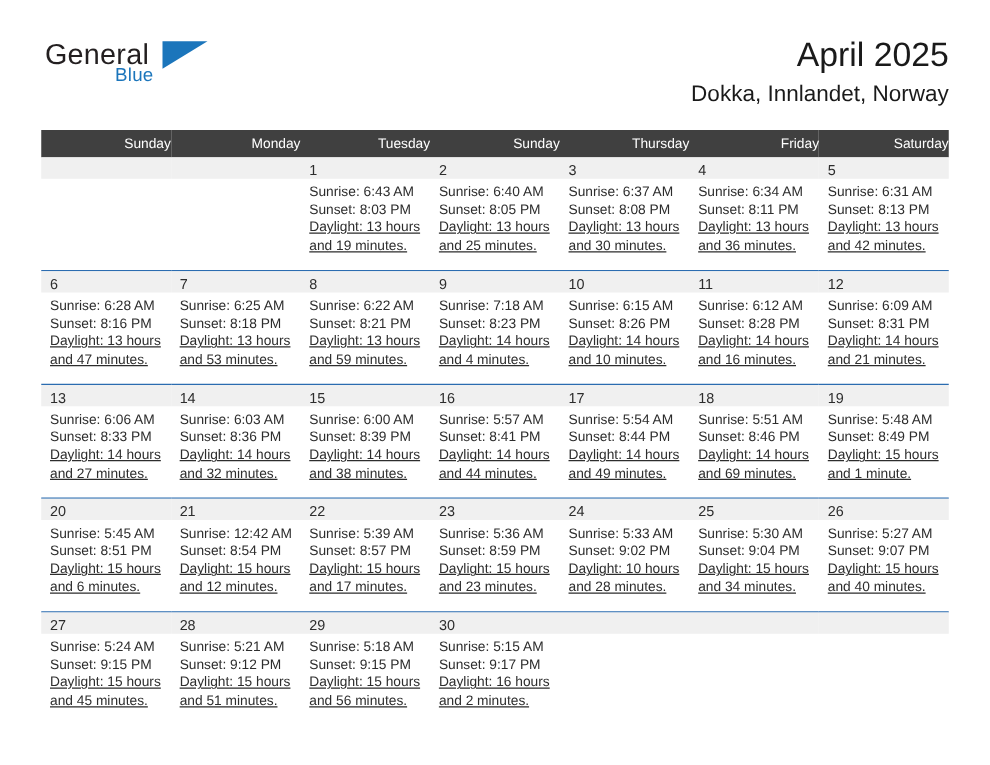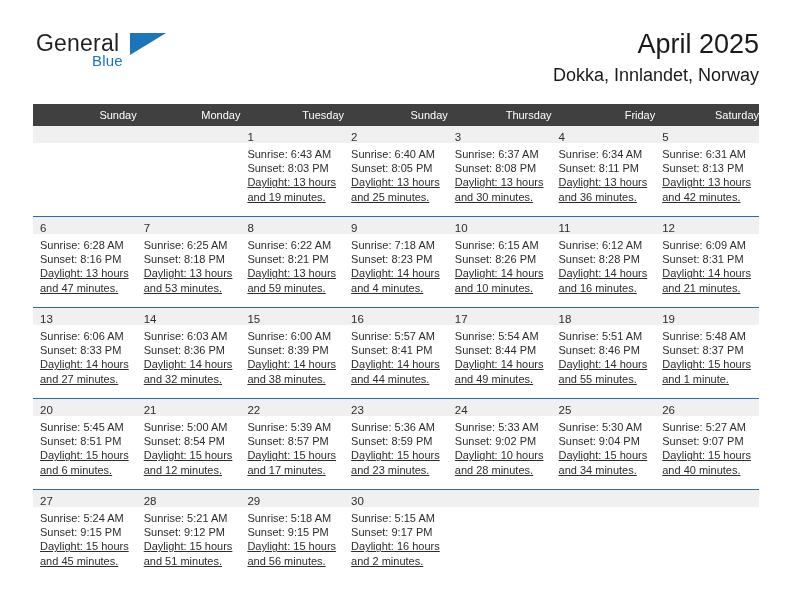--- a/index.html
+++ b/index.html
@@ -365,51 +365,51 @@
                 <div class="daylight">Daylight: 14 hours and 49 minutes.</div>
               </div>
             </div>
           </td>
           <td>
             <div class="cell-inner">
               <div class="date-band"><span class="date-num">18</span></div>
               <div class="details">
                 <div>Sunrise: 5:51 AM</div>
                 <div>Sunset: 8:46 PM</div>
-                <div class="daylight">Daylight: 14 hours and 55 minutes.</div>
+                <div class="daylight">Daylight: 14 hours and 69 minutes.</div>
               </div>
             </div>
           </td>
           <td>
             <div class="cell-inner">
               <div class="date-band"><span class="date-num">19</span></div>
               <div class="details">
                 <div>Sunrise: 5:48 AM</div>
-                <div>Sunset: 8:37 PM</div>
+                <div>Sunset: 8:49 PM</div>
                 <div class="daylight">Daylight: 15 hours and 1 minute.</div>
               </div>
             </div>
           </td>
         </tr>
         <tr>
           <td>
             <div class="cell-inner">
               <div class="date-band"><span class="date-num">20</span></div>
               <div class="details">
                 <div>Sunrise: 5:45 AM</div>
                 <div>Sunset: 8:51 PM</div>
                 <div class="daylight">Daylight: 15 hours and 6 minutes.</div>
               </div>
             </div>
           </td>
           <td>
             <div class="cell-inner">
               <div class="date-band"><span class="date-num">21</span></div>
               <div class="details">
-                <div>Sunrise: 5:00 AM</div>
+                <div>Sunrise: 12:42 AM</div>
                 <div>Sunset: 8:54 PM</div>
                 <div class="daylight">Daylight: 15 hours and 12 minutes.</div>
               </div>
             </div>
           </td>
           <td>
             <div class="cell-inner">
               <div class="date-band"><span class="date-num">22</span></div>
               <div class="details">
                 <div>Sunrise: 5:39 AM</div>

